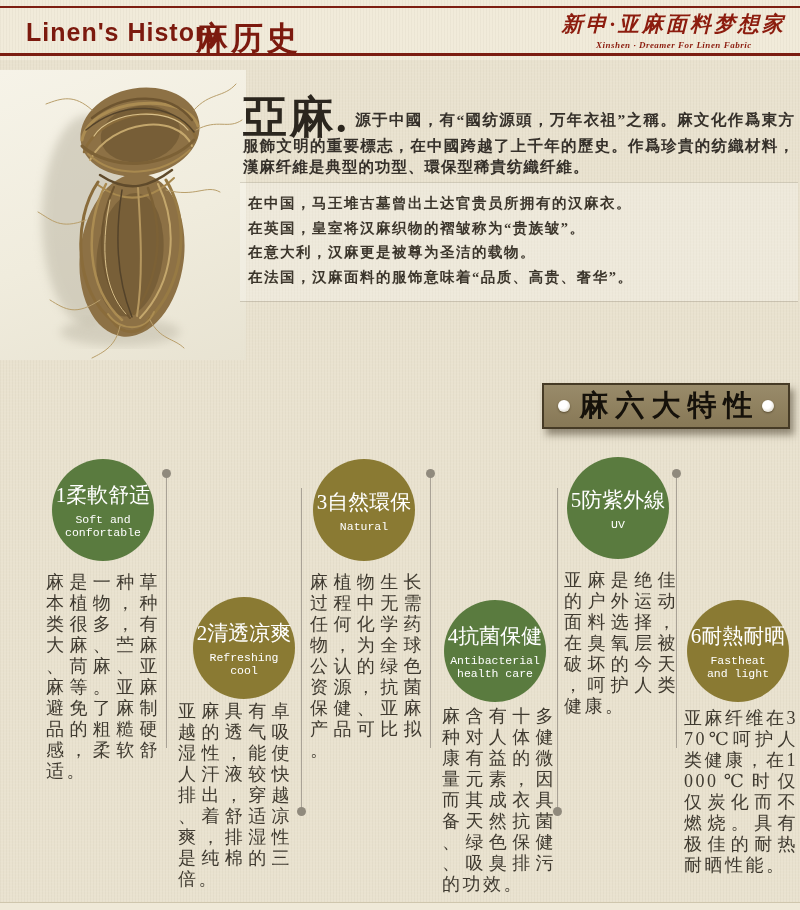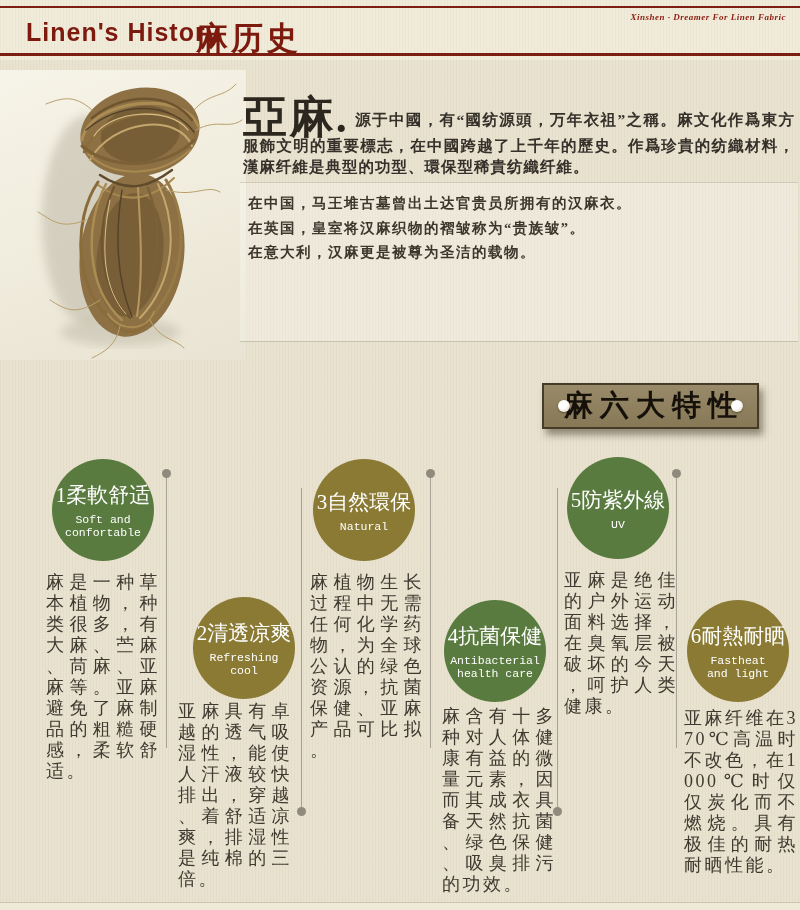--- a/index.html
+++ b/index.html
@@ -29,28 +29,28 @@
          background:linear-gradient(160deg,#f6f3e8 0%,#f0ecdd 55%,#e8e3d2 100%);}
 
   
   .intro{position:absolute;left:243px;top:84px;width:552px;
          font-size:15.5px;line-height:21px;letter-spacing:1px;color:#35302a;
          font-weight:bold;text-align:justify;}
   .intro .big{font-size:44px;font-weight:bold;color:#2b261e;line-height:.8;
               letter-spacing:2px;margin-right:6px;vertical-align:-7px;}
 
   
-  .facts{position:absolute;left:240px;top:182px;width:558px;height:160px;
+  .facts{position:absolute;left:240px;top:182px;width:558px;height:120px;
          background:rgba(255,255,255,.25);
          border-top:1px solid rgba(120,108,82,.25);border-bottom:1px solid rgba(120,108,82,.3);
          box-sizing:border-box;padding:8px 0 0 8px;}
   .fact{font-size:14.5px;line-height:24.5px;letter-spacing:1.5px;color:#3c362c;font-weight:bold;}
 
   
-  .badge{position:absolute;left:542px;top:383px;width:217px;height:46px;
+  .badge{position:absolute;left:542px;top:383px;width:248px;height:46px;
          background:linear-gradient(#998b6a,#877856);
          border:2px solid #463b26;box-sizing:border-box;
          box-shadow:4px 6px 7px rgba(60,50,30,.5);
          display:flex;align-items:center;justify-content:center;}
   .badge-label{font-size:29px;font-weight:bold;color:#15110a;letter-spacing:7px;text-indent:7px;}
   .rivet{position:absolute;top:50%;width:12px;height:12px;margin-top:-6px;border-radius:50%;
          background:radial-gradient(circle at 40% 35%,#ffffff 0 40%,#cfc8b4 100%);
          box-shadow:0 1px 2px rgba(40,30,10,.5);}
   .rivet.left{left:14px;} .rivet.right{right:14px;}
 
@@ -86,20 +86,21 @@
 <body>
 
 <div id="page">
 
   <div class="header">
     <div class="rule-top"></div>
     <div class="rule-bottom"></div>
     <span class="title-en" style="color: rgb(124, 26, 14);">Linen's History</span>
     <span class="title-zh" style="color: rgb(124, 26, 14);">麻历史</span>
     <div class="brand">
+      <div class="brand-zh">新申·亚麻面料梦想家</div>
       <div class="brand-en">Xinshen · Dreamer For Linen Fabric</div>
     </div>
   </div>
 
   <div class="photo">
     <svg width="246" height="290" viewBox="0 0 246 290">
       <defs>
           <filter id="b">
             <feGaussianBlur stdDeviation="5"></feGaussianBlur>
           </filter>
@@ -145,20 +146,21 @@
   </div>
 
   <p class="intro">
     <span class="big">亞麻.</span><span>源于中國，有“國纺源頭，万年衣祖”之稱。麻文化作爲東方服飾文明的重要標志，在中國跨越了上千年的歷史。作爲珍貴的纺織材料，漢麻纤維是典型的功型、環保型稀貴纺織纤維。</span>
   </p>
 
   <div class="facts">
     <div class="fact">在中国，马王堆古墓曾出土达官贵员所拥有的汉麻衣。</div>
     <div class="fact">在英国，皇室将汉麻织物的褶皱称为“贵族皱”。</div>
     <div class="fact">在意大利，汉麻更是被尊为圣洁的载物。</div>
+    <div class="fact">在法国，汉麻面料的服饰意味着“品质、高贵、奢华”。</div>
   </div>
 
   <div class="badge">
     <span class="rivet left"></span>
     <span class="badge-label">麻六大特性</span>
     <span class="rivet right"></span>
   </div>
 
   <div class="divider d1">
       <span class="dot"></span>
@@ -218,17 +220,17 @@
     </div>
     <p class="cdesc">亚麻是绝佳的户外运动面料选择，在臭氧层被破坏的今天，呵护人类健康。</p>
   </div>
 
   <div class="feature f6">
     <div class="circle" style="background-color: rgb(138, 122, 51);">
       <div class="ctitle"><span>6</span><span>耐熱耐晒</span></div>
       <div class="csub">Fastheat
 and light</div>
     </div>
-    <p class="cdesc">亚麻纤维在370℃高温时不改色，在1000℃时仅仅炭化而不燃烧。具有极佳的耐热耐晒性能。</p>
+    <p class="cdesc">亚麻纤维在370℃呵护人类健康，在1000℃时仅仅炭化而不燃烧。具有极佳的耐热耐晒性能。</p>
   </div>
 
   <div class="bottom-strip"></div>
 </div>
 
 </body></html>

